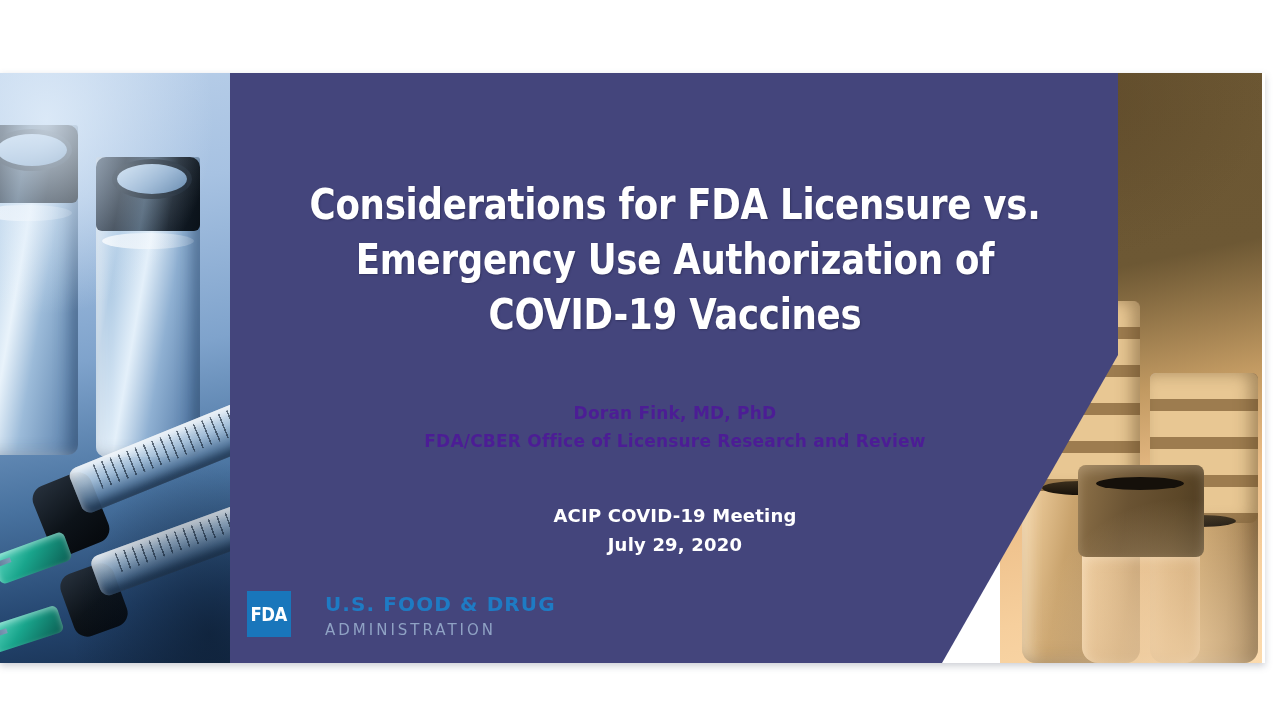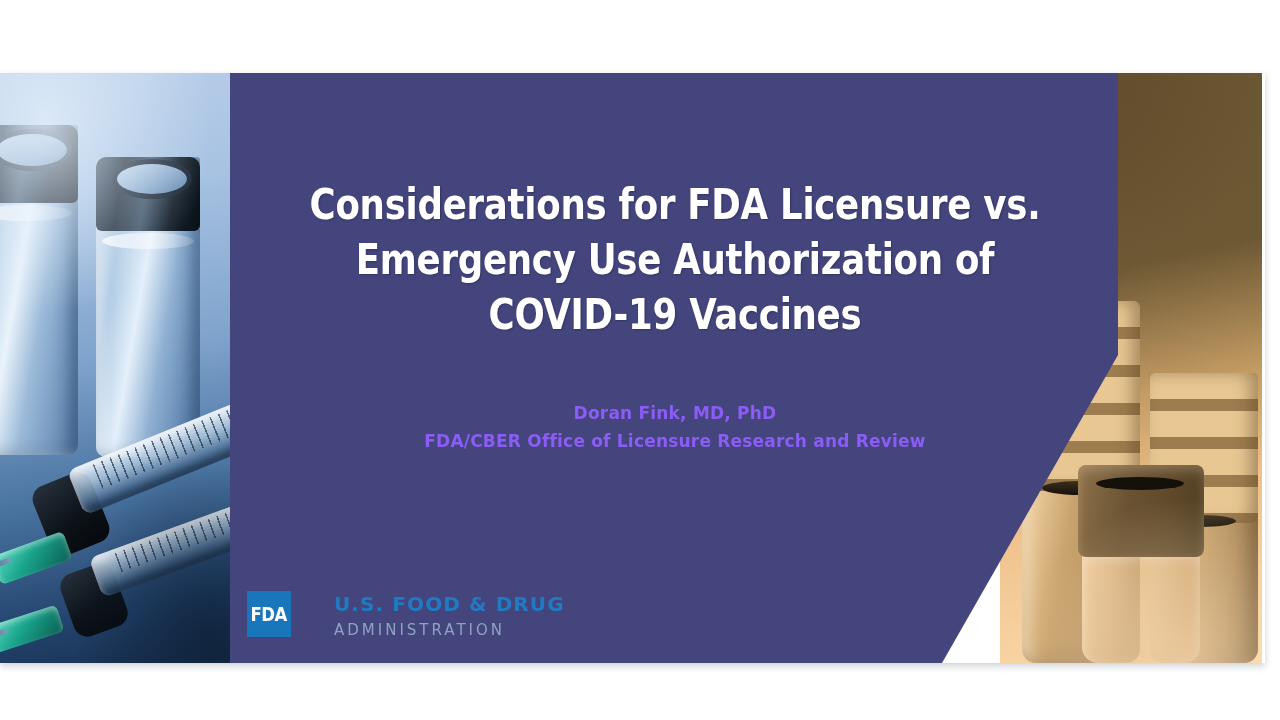--- a/index.html
+++ b/index.html
@@ -272,21 +272,21 @@
     transform: scaleX(0.92);
     transform-origin: center top;
   }
 
   #byline-block {
     position: absolute;
     left: 250px;
     top: 327px;
     width: 850px;
     text-align: center;
-    color: #8b5cf6;
+    color: #4c1d95;
   }
   .byline {
     margin: 0;
     font-family: "DejaVu Sans", "Liberation Sans", sans-serif;
     font-size: 17px;
     font-weight: bold;
     line-height: 1.62;
     letter-spacing: .2px;
   }
   #meeting-block {
@@ -326,21 +326,21 @@
   }
   #fda-mark-text {
     color: #ffffff;
     font-family: "DejaVu Sans Condensed", "Liberation Sans Narrow", "Liberation Sans", sans-serif;
     font-size: 20px;
     font-weight: bold;
     letter-spacing: -0.6px;
     transform: scaleX(0.92);
   }
   #fda-wordmark {
-    margin-left: 28px;
+    margin-left: 19px;
     padding-top: 3px;
   }
   #fda-line1 {
     color: #1e7bc4;
     font-family: "DejaVu Sans", "Liberation Sans", sans-serif;
     font-size: 20px;
     font-weight: bold;
     letter-spacing: 1.1px;
     line-height: 1.06;
   }
@@ -404,20 +404,24 @@
 
     <div id="title-block">
       <h1 id="slide-title"><span>Considerations for FDA Licensure vs.</span><br><span>Emergency Use Authorization of</span><br><span>COVID-19 Vaccines</span></h1>
     </div>
 
     <div id="byline-block">
       <p class="byline">Doran Fink, MD, PhD</p>
       <p class="byline">FDA/CBER Office of Licensure Research and Review</p>
     </div>
 
+    <div id="meeting-block">
+      <p class="meeting-line">ACIP COVID-19 Meeting</p>
+      <p class="meeting-line">July 29, 2020</p>
+    </div>
 
     <div id="fda-logo">
       <div id="fda-mark">
         <span id="fda-mark-text">FDA</span>
       </div>
       <div id="fda-wordmark">
         <div id="fda-line1">U.S. FOOD &amp; DRUG</div>
         <div id="fda-line2">ADMINISTRATION</div>
       </div>
     </div>

